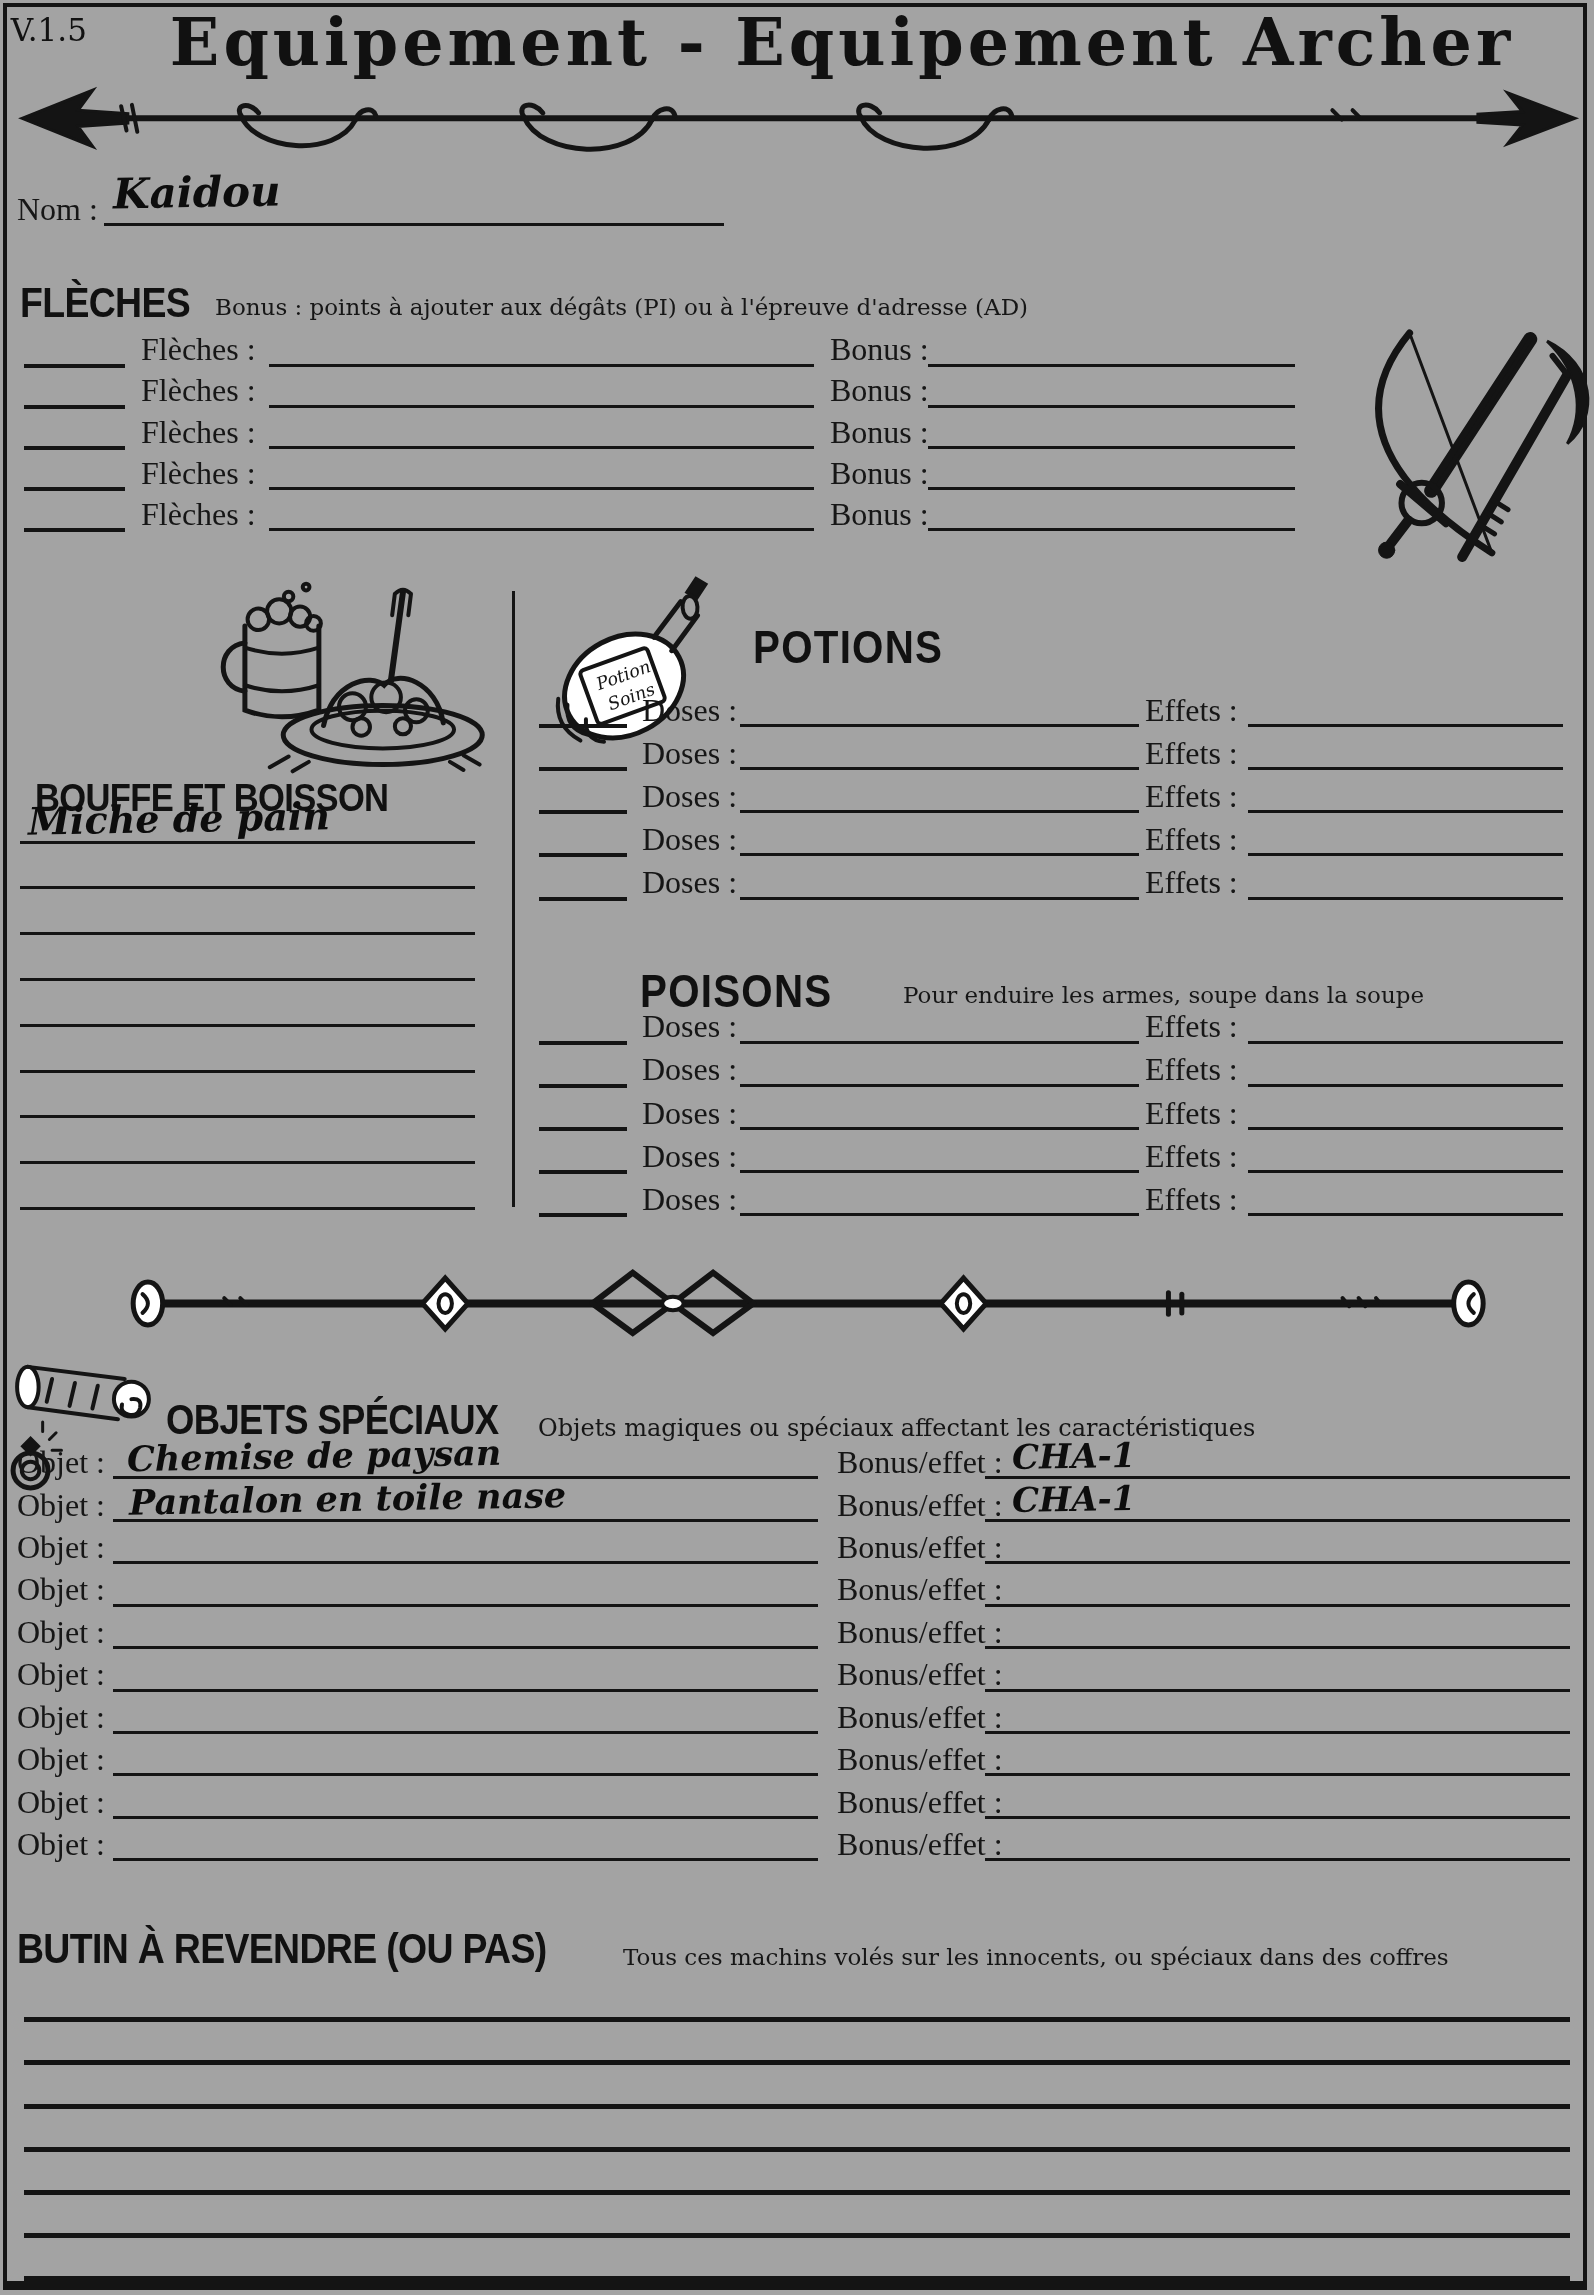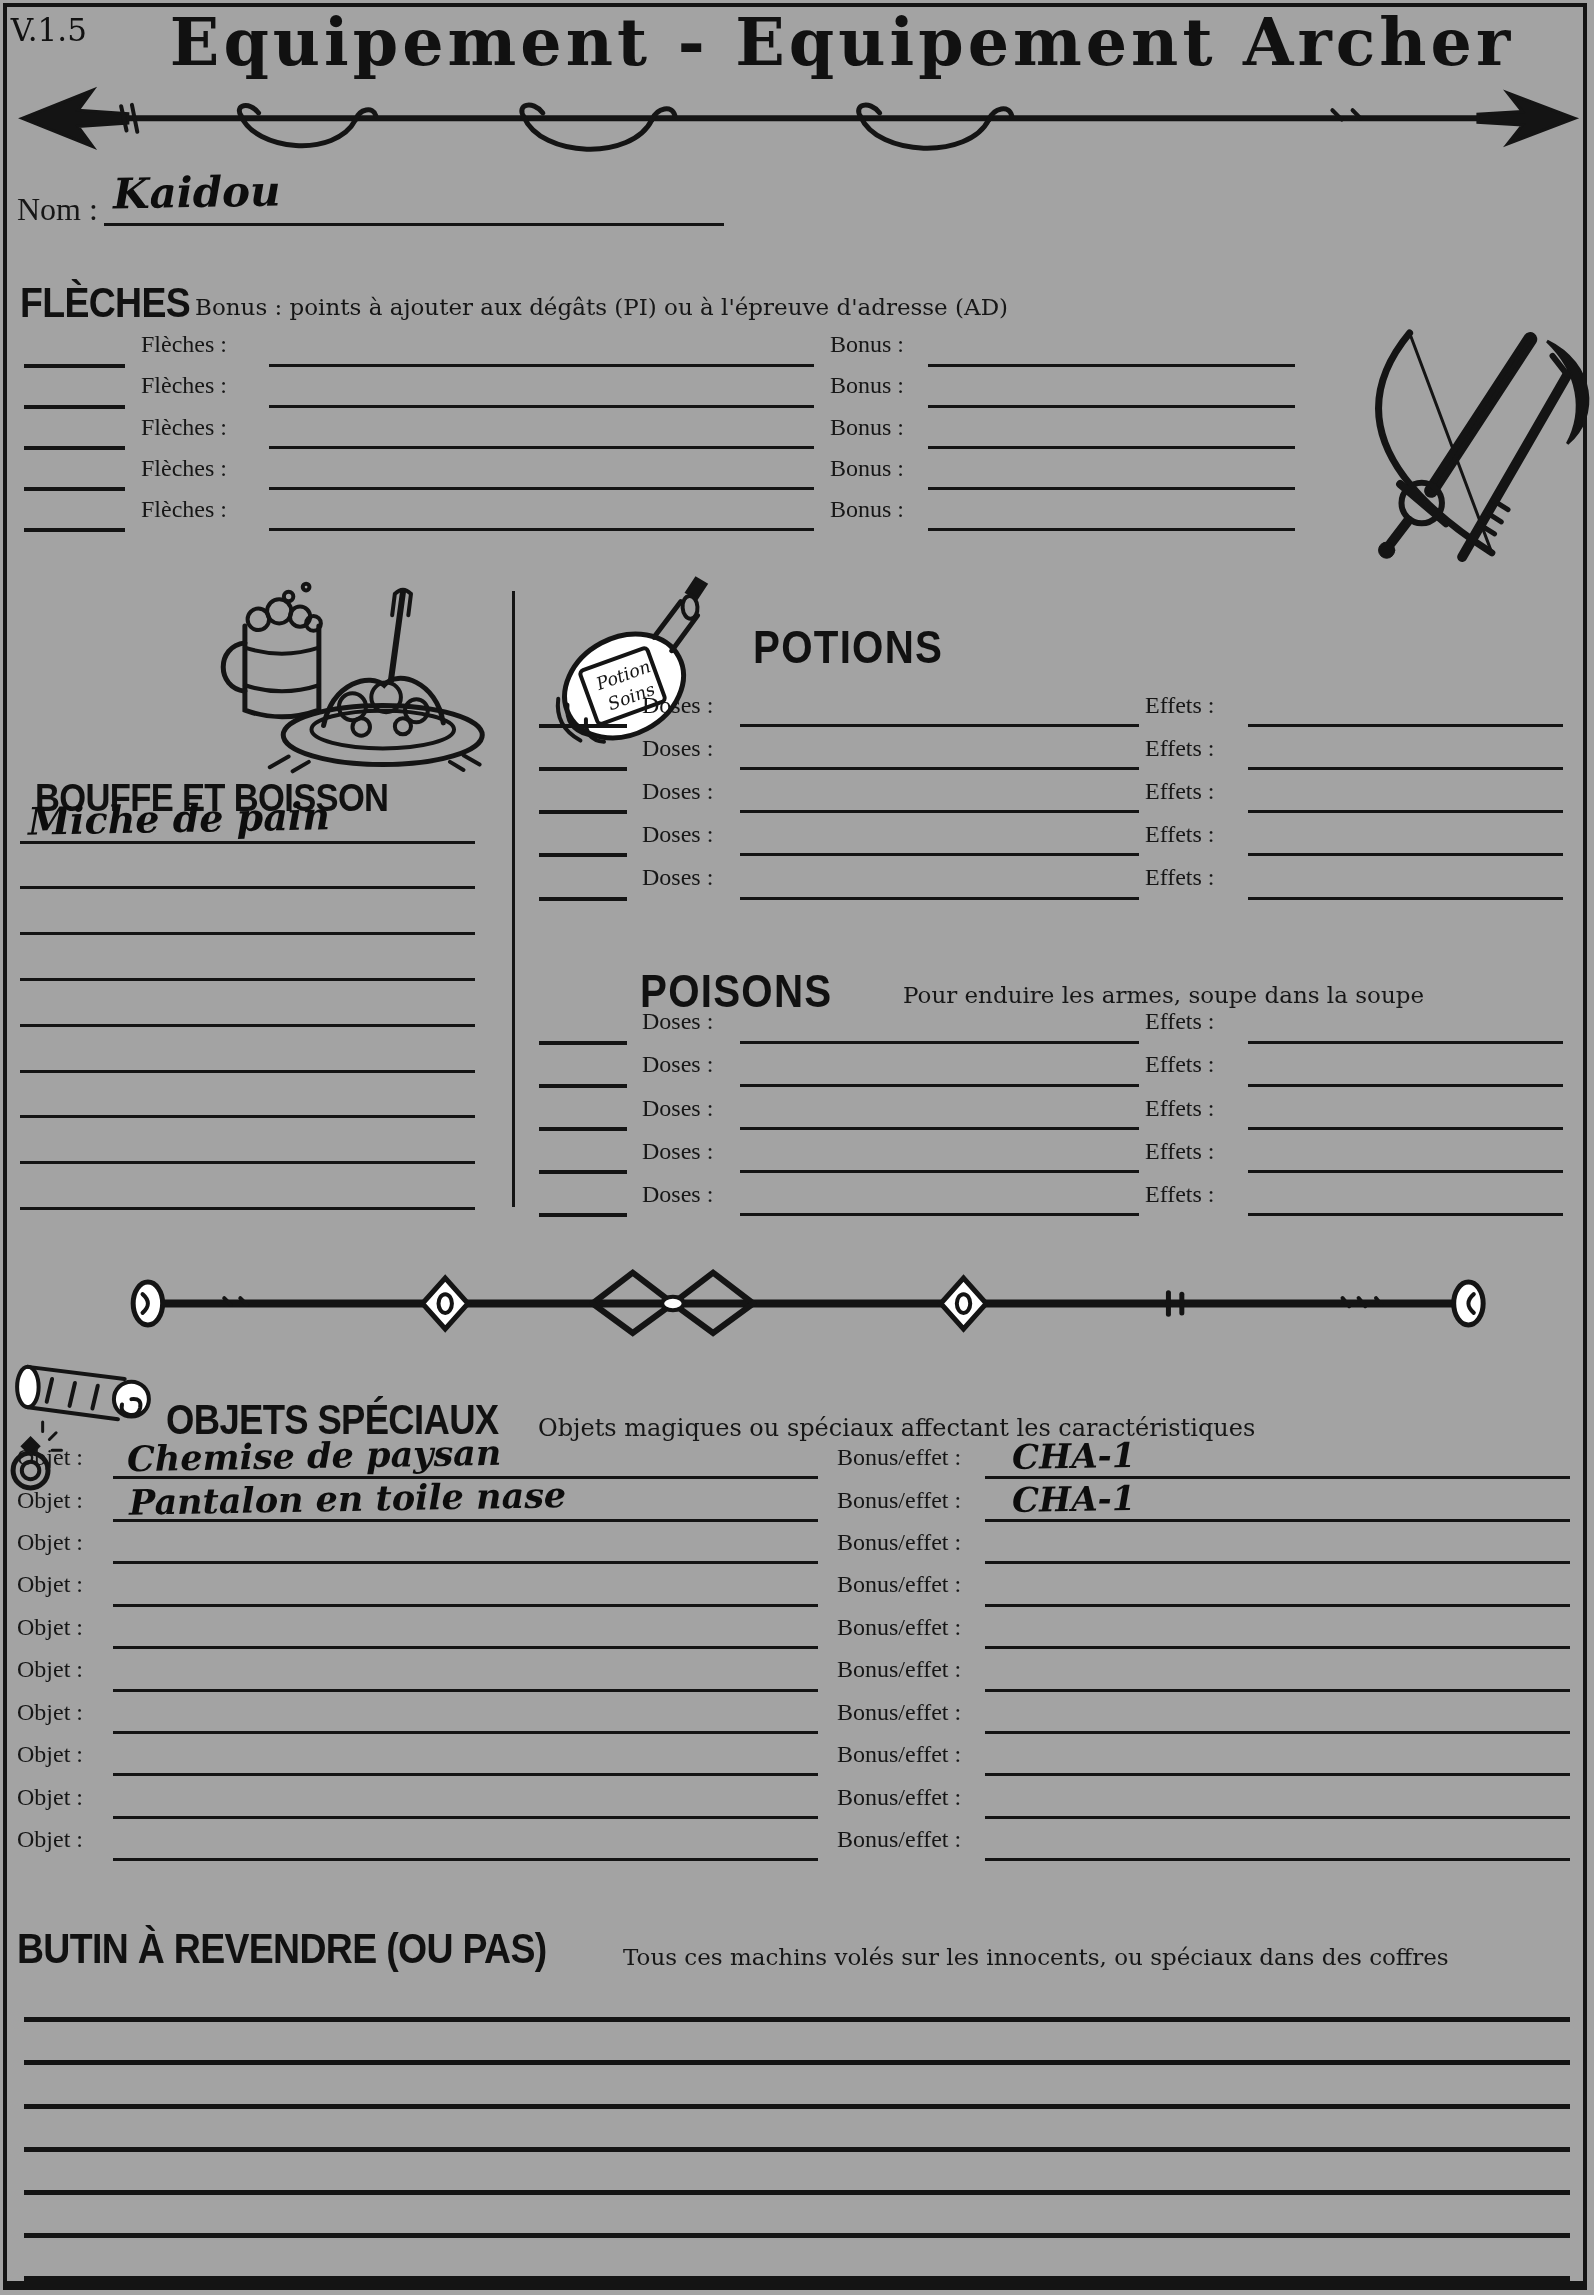--- a/index.html
+++ b/index.html
@@ -2,21 +2,21 @@
 <html style="font-size:10.8px"><head>
 <meta charset="utf-8">
 <style>
   html,body{margin:0;padding:0;background:#fff;}
   #page{position:relative;width:1594px;height:2295px;background:#a3a3a3;color:#111;overflow:hidden;
         font-family:"Liberation Serif","DejaVu Serif",serif;}
   #frame{position:absolute;left:3.4px;top:3.4px;width:1584px;height:2287px;box-sizing:border-box;
          border:4.7px solid #141414;border-bottom-width:9.4px;}
   .line{position:absolute;background:#141414;height:2.7px;}
   .thick{height:4.7px;}
-  .lbl{position:absolute;font-size:24px;color:#161616;white-space:nowrap;letter-spacing:0px;}
+  .lbl{position:absolute;font-size:32px;color:#161616;white-space:nowrap;letter-spacing:0px;}
   .sub{position:absolute;font-family:"DejaVu Serif",serif;font-size:23px;color:#161616;white-space:nowrap;}
   .heavy{position:absolute;font-family:"Liberation Sans","DejaVu Sans",sans-serif;font-weight:700;
          color:#111;white-space:nowrap;transform:scale(.96,1.1);transform-origin:left top;letter-spacing:-0.7px;}
   .hand{position:absolute;font-family:"DejaVu Serif",serif;font-style:italic;font-weight:bold;
         color:#0d0d0d;white-space:nowrap;transform:rotate(-1deg);}
   .vline{position:absolute;width:2.7px;background:#141414;}
   svg{position:absolute;overflow:visible;}
   svg *{vector-effect:non-scaling-stroke;}
   .ttl{position:absolute;font-family:"DejaVu Serif",serif;font-weight:bold;text-align:center;
        font-size:65px;letter-spacing:4px;white-space:nowrap;}
@@ -45,21 +45,21 @@
       <path d="M1450 66 C1458 48 1480 44 1484 60" stroke-width="5"></path>
       <path d="M1960 52 l14 14 m16 -14 l12 12" stroke-width="4"></path>
     </g>
   </svg>
 
   <div class="lbl" style="left:17px;top:191px;font-size:32px;">Nom :</div>
   <div class="hand" style="left:113px;top:168px;font-size:42px;">Kaidou</div>
   <div class="line" style="left:104px;top:223px;width:620px;height:3.4px;"></div>
 
   <div class="heavy" style="left:20px;top:278px;font-size:39px;">FLÈCHES</div>
-  <div class="sub" style="left:195px;top:294px;">Bonus : points à ajouter aux dégâts (PI) ou à l'épreuve d'adresse (AD)</div>
+  <div class="sub" style="left:215px;top:294px;">Bonus : points à ajouter aux dégâts (PI) ou à l'épreuve d'adresse (AD)</div>
 
   <div>
 
     <div class="line" style="left:23.6px;top:364px;width:101px;height:4px;"></div>
     <div class="lbl" style="left:141px;top:331px;">Flèches :</div>
     <div class="line" style="left:269px;top:364px;width:545px;"></div>
     <div class="lbl" style="left:830px;top:331px;">Bonus :</div>
     <div class="line" style="left:928px;top:364px;width:367px;"></div>
 
     <div class="line" style="left:23.6px;top:405px;width:101px;height:4px;"></div>

